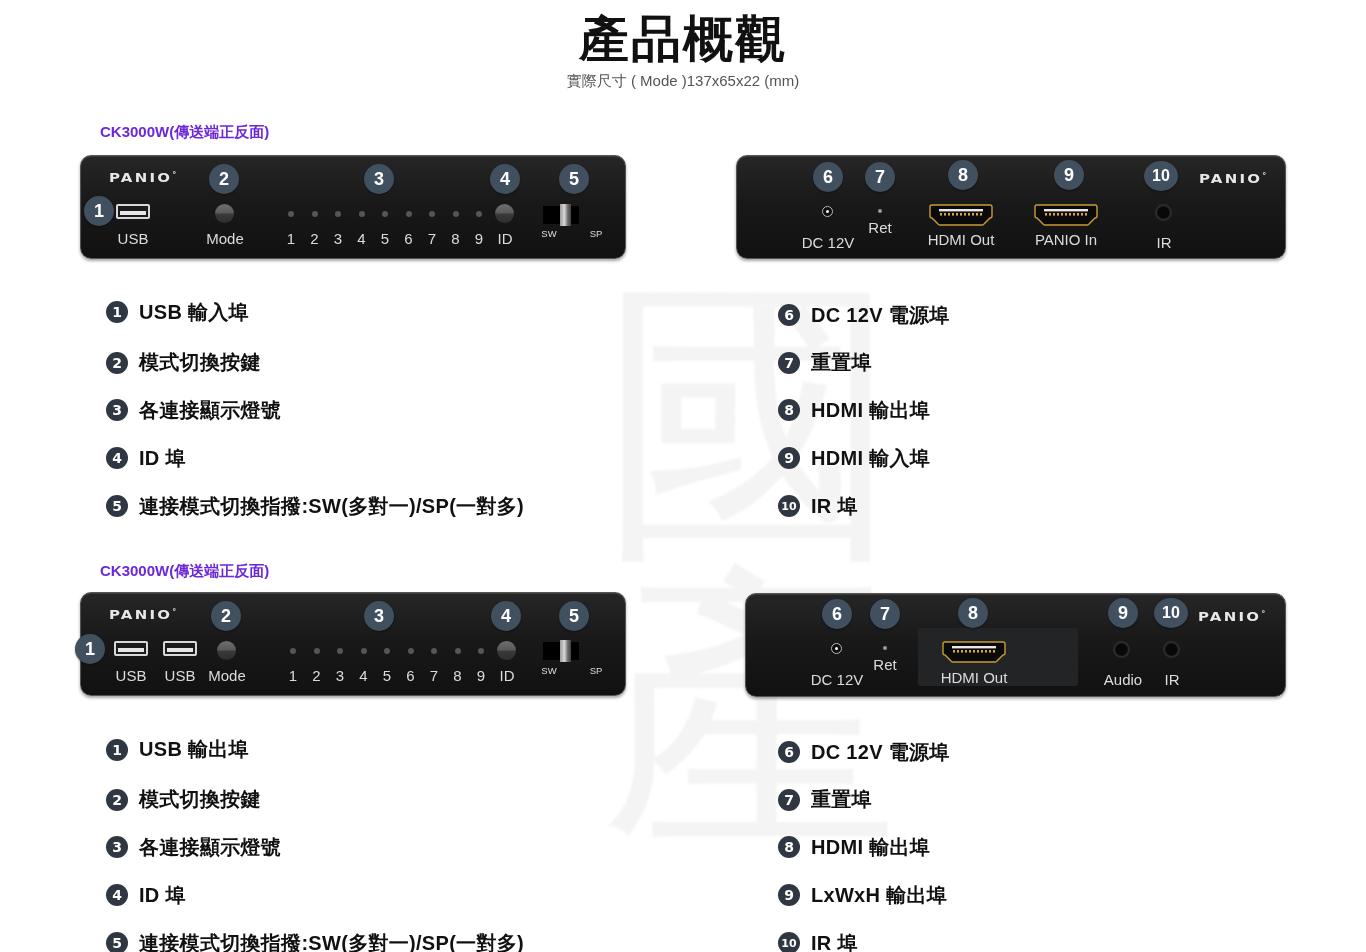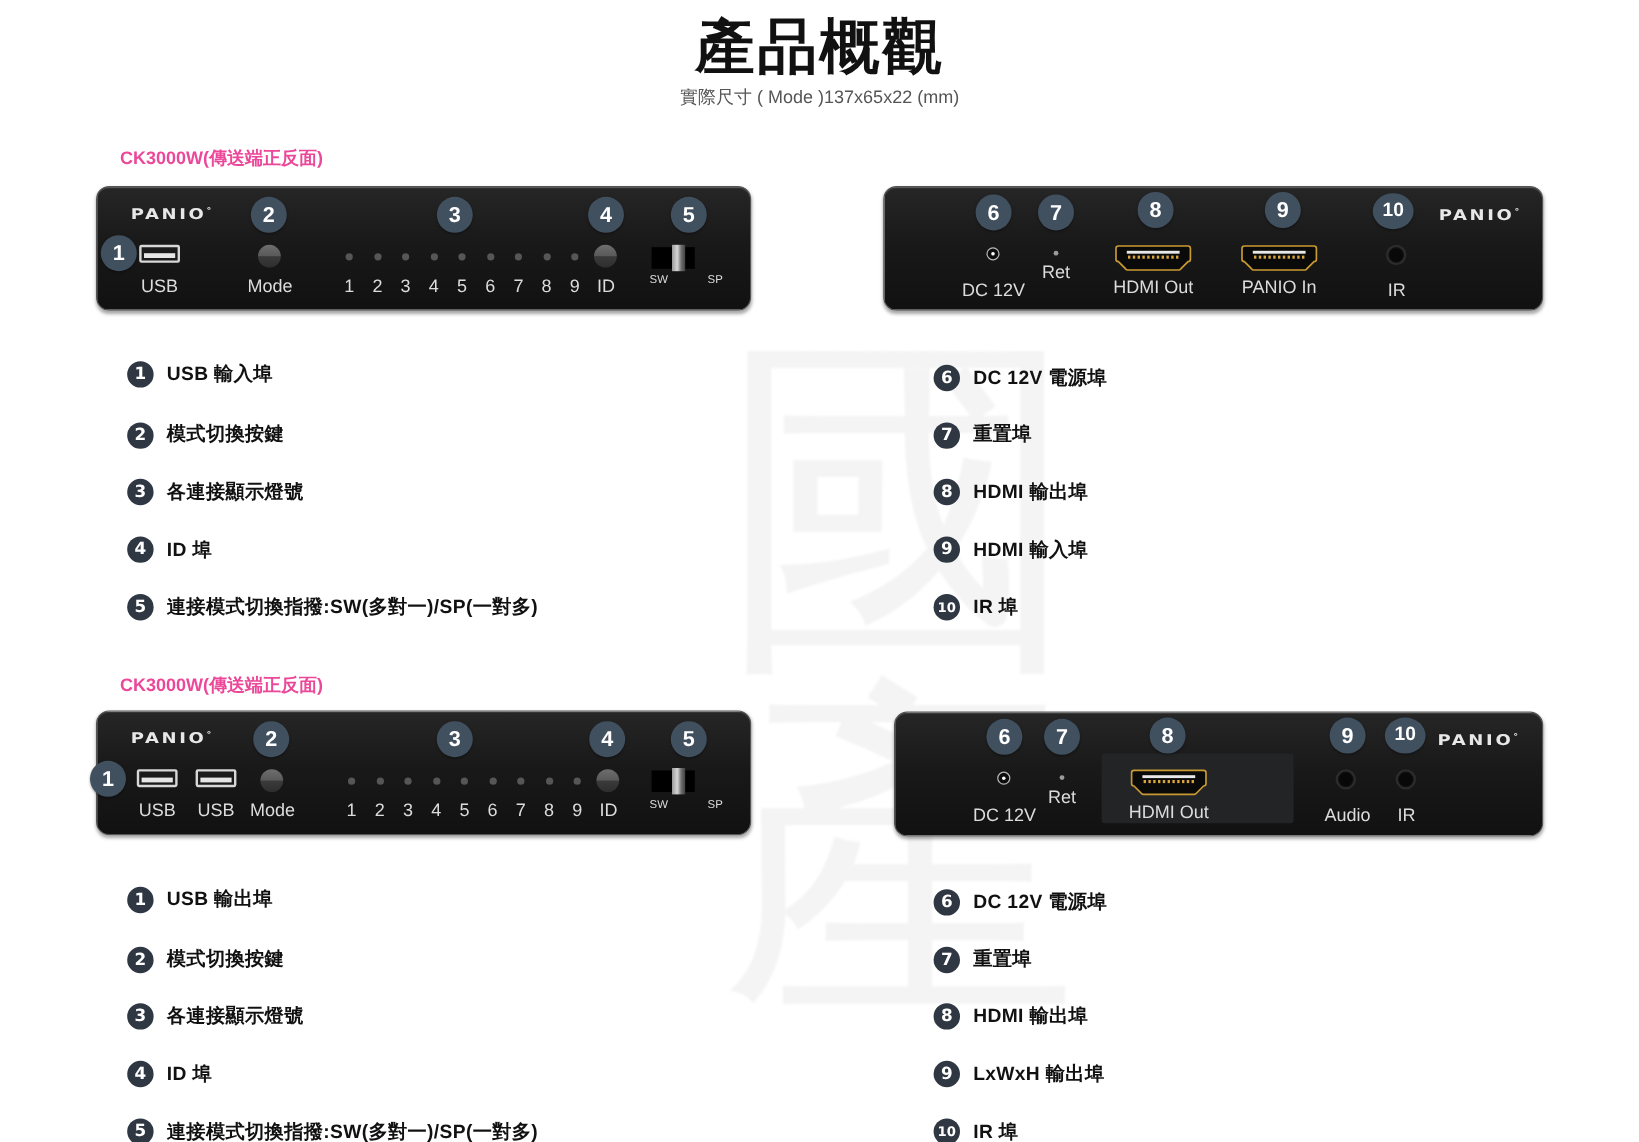--- a/index.html
+++ b/index.html
@@ -37,21 +37,21 @@
   .subtitle {
     position: absolute; top: 72px; left: 0; width: 1366px;
     text-align: center;
     font-size: 15px; color: #555;
     z-index: 2;
   }
 
   
   .sec-label {
     position: absolute;
-    font-size: 15px; font-weight: bold; color: #ec4899;
+    font-size: 15px; font-weight: bold; color: #6d28d9;
     z-index: 3;
   }
 
   
   .device {
     position: absolute;
     background: linear-gradient(180deg,#262626 0%,#191919 45%,#111 100%);
     border-radius: 11px;
     border: 1px solid #555;
     box-shadow: 0 2px 3px rgba(0,0,0,.35), inset 0 1px 0 rgba(255,255,255,.10);
@@ -205,21 +205,21 @@
     border-radius: 50%;
     background: #2e3742;
     color: #fff;
     font-size: 14px; font-weight: bold;
     display: flex; align-items: center; justify-content: center;
     margin-right: 11px;
     font-family: "DejaVu Sans", sans-serif;
   }
   .lbadge.two { font-size: 11px; }
   .ltext {
-    font-size: 16px;
+    font-size: 20px;
     font-weight: bold;
     color: #111;
     letter-spacing: 0.3px;
   }
 </style>
 </head>
 <body>
 
 <div class="watermark">國產</div>
 

